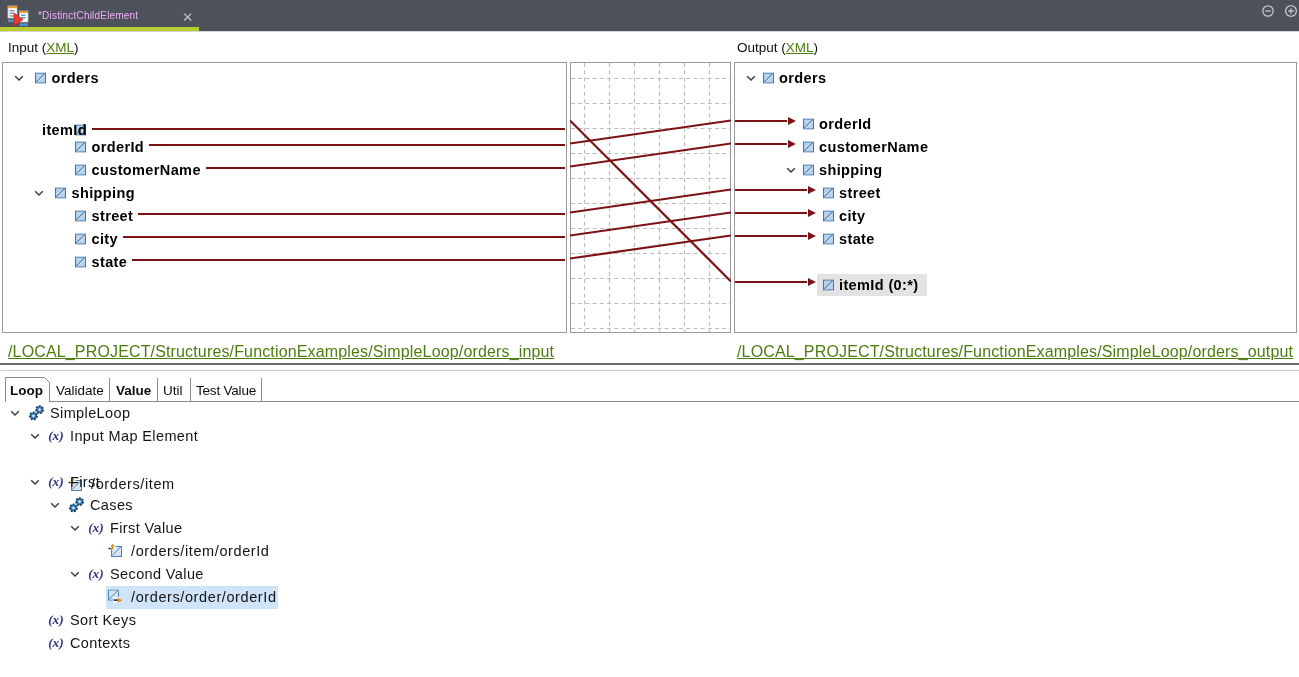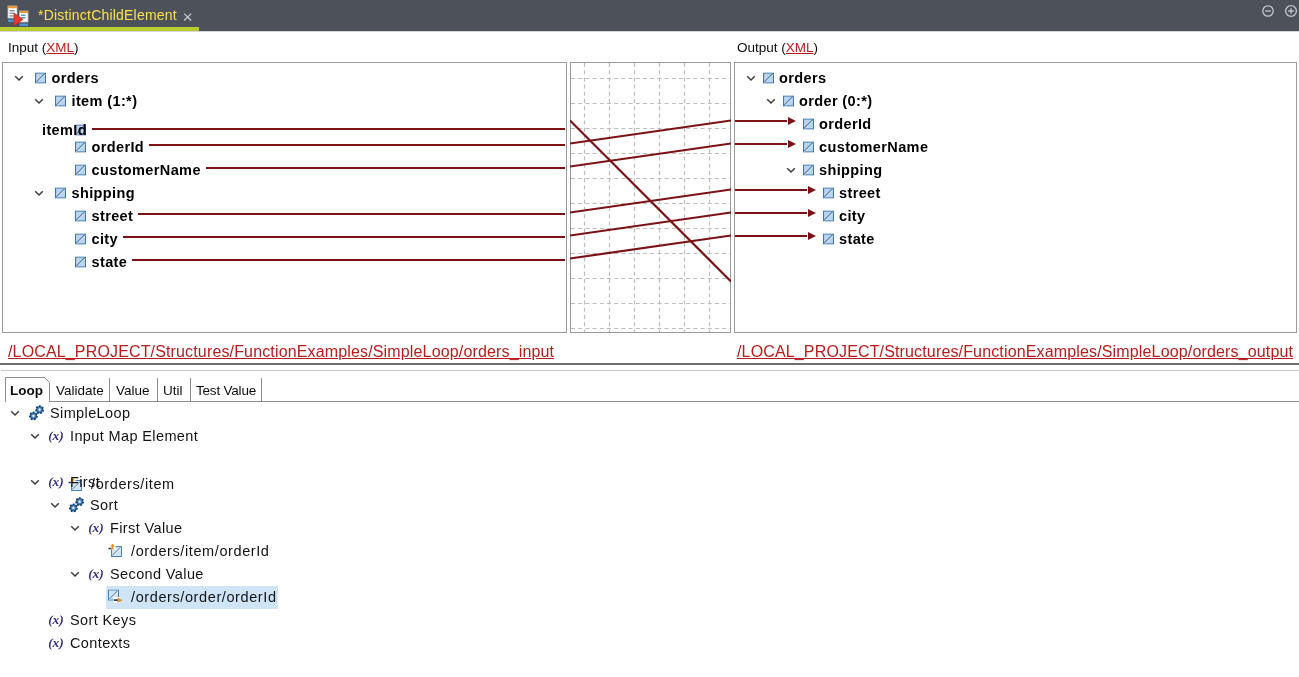--- a/index.html
+++ b/index.html
@@ -1,27 +1,27 @@
 <!DOCTYPE html>
 <html><head>
 <meta charset="utf-8">
 <style>
 *{margin:0;padding:0;box-sizing:border-box}
 html,body{width:1299px;height:677px;overflow:hidden}
 body{position:relative;background:#fff;font-family:"Liberation Sans",sans-serif;color:#000}
 .abs{position:absolute}
 
 #topbar{position:absolute;left:0;top:0;width:1299px;height:31px;background:#4d525a}
-#tabtitle{position:absolute;left:38px;top:0;height:27px;line-height:31px;color:#fde047;font-size:14px;letter-spacing:.2px}
+#tabtitle{position:absolute;left:38px;top:0;height:27px;line-height:31px;color:#f0abfc;font-size:10px;letter-spacing:.2px}
 #tabclose{position:absolute;left:182px;top:4px;height:27px;line-height:28px;color:#c0c5ca;font-size:13.5px}
 #limebar{position:absolute;left:0;top:27px;width:199px;height:4px;background:#b8cd2f}
 #underbar{position:absolute;left:0;top:31px;width:1299px;height:1px;background:#d6d6d6}
 
 .sectitle{position:absolute;top:40px;font-size:13.5px;color:#0d0d0d}
-a.lnk{color:#b91c1c;text-decoration:underline}
+a.lnk{color:#4d7c0f;text-decoration:underline}
 
 .panel{position:absolute;top:62px;height:271px;border:1px solid #9b9b9b;background:#fff}
 #lpanel{left:2px;width:565px}
 #rpanel{left:734px;width:563px}
 #canvas{position:absolute;left:570px;top:62px;width:161px;height:271px}
 
 .prow{position:absolute;left:1px;right:1px;height:22px;display:flex;align-items:center;white-space:nowrap}
 #lpanel .prow{left:-2px}
 #rpanel .prow{left:0}
 .prow .chev,.prow .eicon{position:absolute;top:50%}
@@ -85,31 +85,20 @@
       <svg class="chev" style="left:13px" width="10" height="7" viewBox="0 0 10 7">
         <path d="M1.2 1.2 L5 5 L8.8 1.2" fill="none" stroke="#3f3f3f" stroke-width="1.5"></path>
       </svg>
       <svg class="eicon" style="left:34px" width="11" height="11" viewBox="0 0 12 12">
         <rect x="0.5" y="0.5" width="11" height="11" fill="#b9d4ef" stroke="#3e76ad" stroke-width="1.3"></rect>
         <path d="M1.5 10.5 L10.5 1.5" stroke="#4d74a3" stroke-width="1.5"></path>
         <path d="M2.2 11 L11 2.2" stroke="#eef6fd" stroke-width="1"></path>
       </svg>
       <span class="bt">orders</span>
     </div>
-<div class="prow" style="top:26.5px;padding-left:70.5px">
-      <svg class="chev" style="left:33px" width="10" height="7" viewBox="0 0 10 7">
-        <path d="M1.2 1.2 L5 5 L8.8 1.2" fill="none" stroke="#3f3f3f" stroke-width="1.5"></path>
-      </svg>
-      <svg class="eicon" style="left:54px" width="11" height="11" viewBox="0 0 12 12">
-        <rect x="0.5" y="0.5" width="11" height="11" fill="#b9d4ef" stroke="#3e76ad" stroke-width="1.3"></rect>
-        <path d="M1.5 10.5 L10.5 1.5" stroke="#4d74a3" stroke-width="1.5"></path>
-        <path d="M2.2 11 L11 2.2" stroke="#eef6fd" stroke-width="1"></path>
-      </svg>
-      <span class="bt">item (1:*)</span>
-    </div>
 <div class="prow" style="top:56px;padding-left:41px">
       <svg class="eicon" style="left:74px" width="11" height="11" viewBox="0 0 12 12">
         <rect x="0.5" y="0.5" width="11" height="11" fill="#b9d4ef" stroke="#3e76ad" stroke-width="1.3"></rect>
         <path d="M1.5 10.5 L10.5 1.5" stroke="#4d74a3" stroke-width="1.5"></path>
         <path d="M2.2 11 L11 2.2" stroke="#eef6fd" stroke-width="1"></path>
       </svg>
       <span class="bt">itemId</span>
       <span class="redline"></span>
     </div>
 <div class="prow" style="top:72.5px;padding-left:90.5px">
@@ -191,31 +180,20 @@
       <svg class="chev" style="left:11px" width="10" height="7" viewBox="0 0 10 7">
         <path d="M1.2 1.2 L5 5 L8.8 1.2" fill="none" stroke="#3f3f3f" stroke-width="1.5"></path>
       </svg>
       <svg class="eicon" style="left:28px" width="11" height="11" viewBox="0 0 12 12">
         <rect x="0.5" y="0.5" width="11" height="11" fill="#b9d4ef" stroke="#3e76ad" stroke-width="1.3"></rect>
         <path d="M1.5 10.5 L10.5 1.5" stroke="#4d74a3" stroke-width="1.5"></path>
         <path d="M2.2 11 L11 2.2" stroke="#eef6fd" stroke-width="1"></path>
       </svg>
       <span class="bt">orders</span>
     </div>
-<div class="prow" style="top:26.5px;padding-left:64px">
-      <svg class="chev" style="left:31px" width="10" height="7" viewBox="0 0 10 7">
-        <path d="M1.2 1.2 L5 5 L8.8 1.2" fill="none" stroke="#3f3f3f" stroke-width="1.5"></path>
-      </svg>
-      <svg class="eicon" style="left:48px" width="11" height="11" viewBox="0 0 12 12">
-        <rect x="0.5" y="0.5" width="11" height="11" fill="#b9d4ef" stroke="#3e76ad" stroke-width="1.3"></rect>
-        <path d="M1.5 10.5 L10.5 1.5" stroke="#4d74a3" stroke-width="1.5"></path>
-        <path d="M2.2 11 L11 2.2" stroke="#eef6fd" stroke-width="1"></path>
-      </svg>
-      <span class="bt">order (0:*)</span>
-    </div>
 <div class="prow" style="top:49.5px;padding-left:84px">
       <svg class="eicon" style="left:68px" width="11" height="11" viewBox="0 0 12 12">
         <rect x="0.5" y="0.5" width="11" height="11" fill="#b9d4ef" stroke="#3e76ad" stroke-width="1.3"></rect>
         <path d="M1.5 10.5 L10.5 1.5" stroke="#4d74a3" stroke-width="1.5"></path>
         <path d="M2.2 11 L11 2.2" stroke="#eef6fd" stroke-width="1"></path>
       </svg>
       <span class="rstub" style="top:7px;width:52px"></span>
       <span class="rarr" style="left:53px;top:4px"></span>
       <span class="bt">orderId</span>
     </div>
@@ -262,35 +240,46 @@
     </div>
 <div class="prow" style="top:164.5px;padding-left:104px">
       <svg class="eicon" style="left:88px" width="11" height="11" viewBox="0 0 12 12">
         <rect x="0.5" y="0.5" width="11" height="11" fill="#b9d4ef" stroke="#3e76ad" stroke-width="1.3"></rect>
         <path d="M1.5 10.5 L10.5 1.5" stroke="#4d74a3" stroke-width="1.5"></path>
         <path d="M2.2 11 L11 2.2" stroke="#eef6fd" stroke-width="1"></path>
       </svg>
       <span class="rstub" style="top:7px;width:72px"></span>
       <span class="rarr" style="left:73px;top:4px"></span>
       <span class="bt">state</span>
+    </div>
+<div class="prow" style="top:210.5px;padding-left:104px">
+      <span style="position:absolute;left:82px;top:0;width:110px;height:22px;background:#e3e3e3"></span>
+      <svg class="eicon" style="left:88px" width="11" height="11" viewBox="0 0 12 12">
+        <rect x="0.5" y="0.5" width="11" height="11" fill="#b9d4ef" stroke="#3e76ad" stroke-width="1.3"></rect>
+        <path d="M1.5 10.5 L10.5 1.5" stroke="#4d74a3" stroke-width="1.5"></path>
+        <path d="M2.2 11 L11 2.2" stroke="#eef6fd" stroke-width="1"></path>
+      </svg>
+      <span class="rstub" style="top:7px;width:72px"></span>
+      <span class="rarr" style="left:73px;top:4px"></span>
+      <span class="bt">itemId (0:*)</span>
     </div>
 </div>
 
 <div class="linkrow" style="left:8px"><a class="lnk" href="#">/LOCAL_PROJECT/Structures/FunctionExamples/SimpleLoop/orders_input</a></div>
 <div class="linkrow" style="left:737px"><a class="lnk" href="#">/LOCAL_PROJECT/Structures/FunctionExamples/SimpleLoop/orders_output</a></div>
 
 <div id="sash"></div>
 <div id="panetop"></div>
 
 <svg class="abs" style="left:0;top:376px" width="60" height="27" viewBox="0 0 60 27">
   <path d="M5.5 26 V1.5 H44.5 L49.5 6.5 V26" fill="#fff" stroke="#8c8c8c" stroke-width="1"></path>
 </svg>
 <div class="tabtxt" style="left:10px;font-weight:bold">Loop</div>
 <div class="tabtxt" style="left:56px">Validate</div>
-<div class="tabtxt" style="left:116px;font-weight:normal">Value</div>
+<div class="tabtxt" style="left:116px;font-weight:bold">Value</div>
 <div class="tabtxt" style="left:163px">Util</div>
 <div class="tabtxt" style="left:196px;letter-spacing:-.2px">Test Value</div>
 <div class="tabsep" style="left:109px"></div>
 <div class="tabsep" style="left:157px"></div>
 <div class="tabsep" style="left:190px"></div>
 <div class="tabsep" style="left:261px"></div>
 <div id="tabline"></div>
 
 <div id="btree">
 <div class="brow" style="top:401.5px">
@@ -342,21 +331,21 @@
         <path d="M1.2 1.2 L5 5 L8.8 1.2" fill="none" stroke="#3f3f3f" stroke-width="1.5"></path>
       </svg>
       <svg class="bicon" style="left:68px" width="17" height="17" viewBox="0 0 17 17">
         <circle cx="5.4" cy="11.4" r="3.6" fill="#2f6ba1" stroke="#173f66" stroke-width="1.7" stroke-dasharray="1.7 1.5"></circle>
         <circle cx="5.4" cy="11.4" r="2.1" fill="#5b8fc6"></circle>
         <circle cx="5.4" cy="11.4" r="1.1" fill="#f4f9fd"></circle>
         <circle cx="11.6" cy="5.2" r="3.6" fill="#2f6ba1" stroke="#173f66" stroke-width="1.7" stroke-dasharray="1.7 1.5"></circle>
         <circle cx="11.6" cy="5.2" r="2.1" fill="#5b8fc6"></circle>
         <circle cx="11.6" cy="5.2" r="1.1" fill="#f4f9fd"></circle>
       </svg>
-      <span class="blbl" style="left:90px">Sort</span>
+      <span class="blbl" style="left:90px">Cases</span>
     </div>
 <div class="brow" style="top:516.5px">
       <svg class="chev" style="left:70px;top:50%" width="10" height="7" viewBox="0 0 10 7">
         <path d="M1.2 1.2 L5 5 L8.8 1.2" fill="none" stroke="#3f3f3f" stroke-width="1.5"></path>
       </svg>
       <svg class="bicon" style="left:88px" width="16" height="14" viewBox="0 0 16 14">
         <text x="8" y="11" text-anchor="middle" font-family="Liberation Serif" font-style="italic" font-weight="bold" font-size="13.5" fill="#37357e">(x)</text>
       </svg>
       <span class="blbl" style="left:110px">First Value</span>
     </div>

